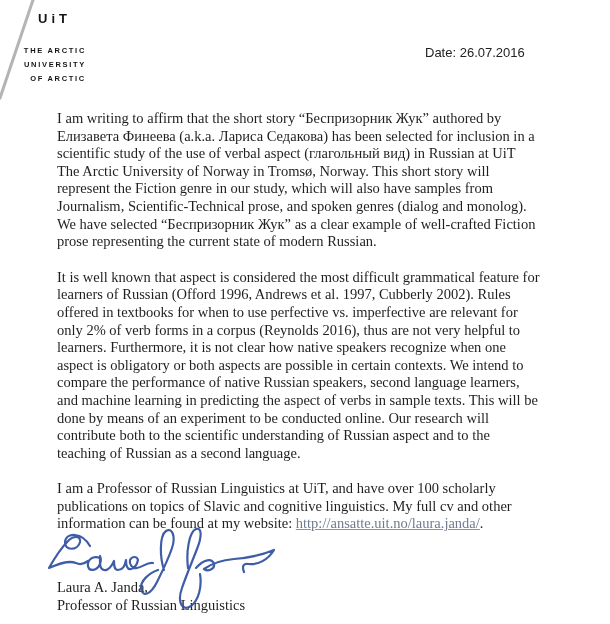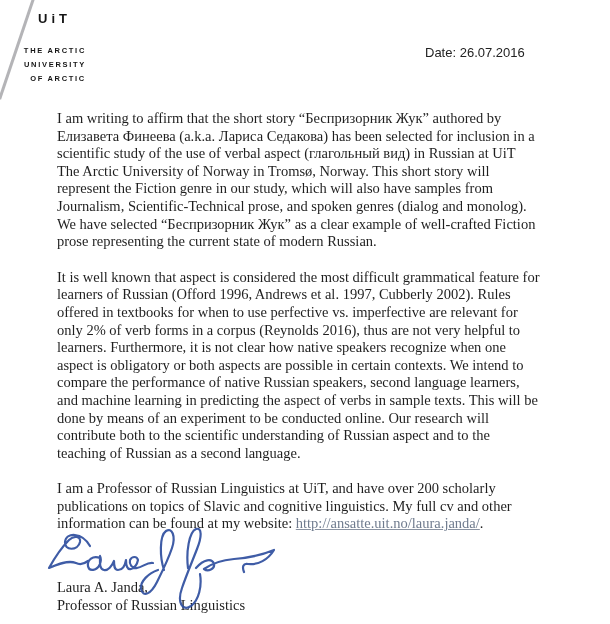--- a/index.html
+++ b/index.html
@@ -104,21 +104,21 @@
 learners of Russian (Offord 1996, Andrews et al. 1997, Cubberly 2002). Rules
 offered in textbooks for when to use perfective vs. imperfective are relevant for
 only 2% of verb forms in a corpus (Reynolds 2016), thus are not very helpful to
 learners. Furthermore, it is not clear how native speakers recognize when one
 aspect is obligatory or both aspects are possible in certain contexts. We intend to
 compare the performance of native Russian speakers, second language learners,
 and machine learning in predicting the aspect of verbs in sample texts. This will be
 done by means of an experiment to be conducted online. Our research will
 contribute both to the scientific understanding of Russian aspect and to the
 teaching of Russian as a second language.</p>
-    <p class="para"><span>I am a Professor of Russian Linguistics at UiT, and have over 200 scholarly
+    <p class="para"><span>I am a Professor of Russian Linguistics at UiT, and have over 100 scholarly
 publications on topics of Slavic and cognitive linguistics. My full cv and other
 information can be found at my website: </span><a class="link">http://ansatte.uit.no/laura.janda/</a><span>.</span></p>
   </div>
 
   <svg class="signature" viewBox="0 0 240 92" fill="none" stroke="#2f4f9f" stroke-width="2.2" stroke-linecap="round" stroke-linejoin="round" opacity="0.92">
     <path d="M44,22 C36,8 20,8 19,18 C18,27 32,27 34,18 C35,12 28,11 23,16 C15,24 8,35 3,44 C12,40 22,36 30,39 C34,41 38,40 42,37"></path>
     <path d="M54,34 C47,31 41,36 42,42 C43,48 51,47 54,40 C55,37 55,34 54,32 C54,38 53,45 58,46 C62,47 66,42 68,37 C68,41 68,46 72,46 C76,46 79,42 80,36 C80,41 81,46 85,45 C88,44 91,41 92,36 C91,32 86,32 84,36 C83,40 86,45 91,44 C97,43 101,38 107,39"></path>
     <path d="M118,46 C114,34 113,12 120,7 C126,3 130,12 126,24 C122,36 116,48 111,58 C105,70 97,74 95,65 C94,57 103,49 112,46"></path>
     <path d="M142,44 C140,28 143,8 150,5 C156,3 156,13 151,25 C146,38 140,52 136,64 C131,78 136,88 145,82 C153,76 156,62 154,50"></path>
     <path d="M150,44 C158,35 166,34 168,40 C169,45 162,48 158,45 C165,40 176,36 188,35 C202,34 216,31 228,26 C222,36 212,41 202,40 C197,39 196,43 198,48"></path>

